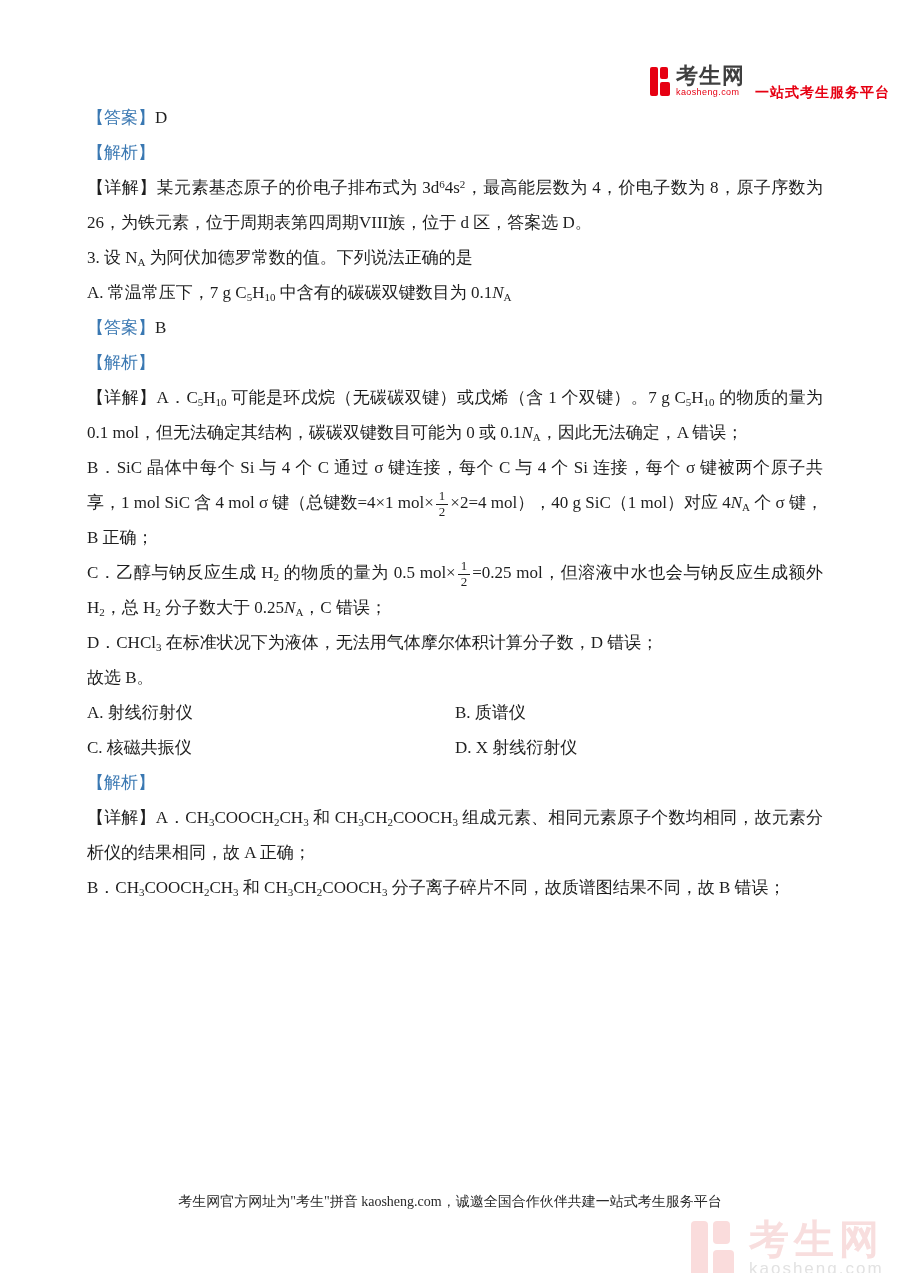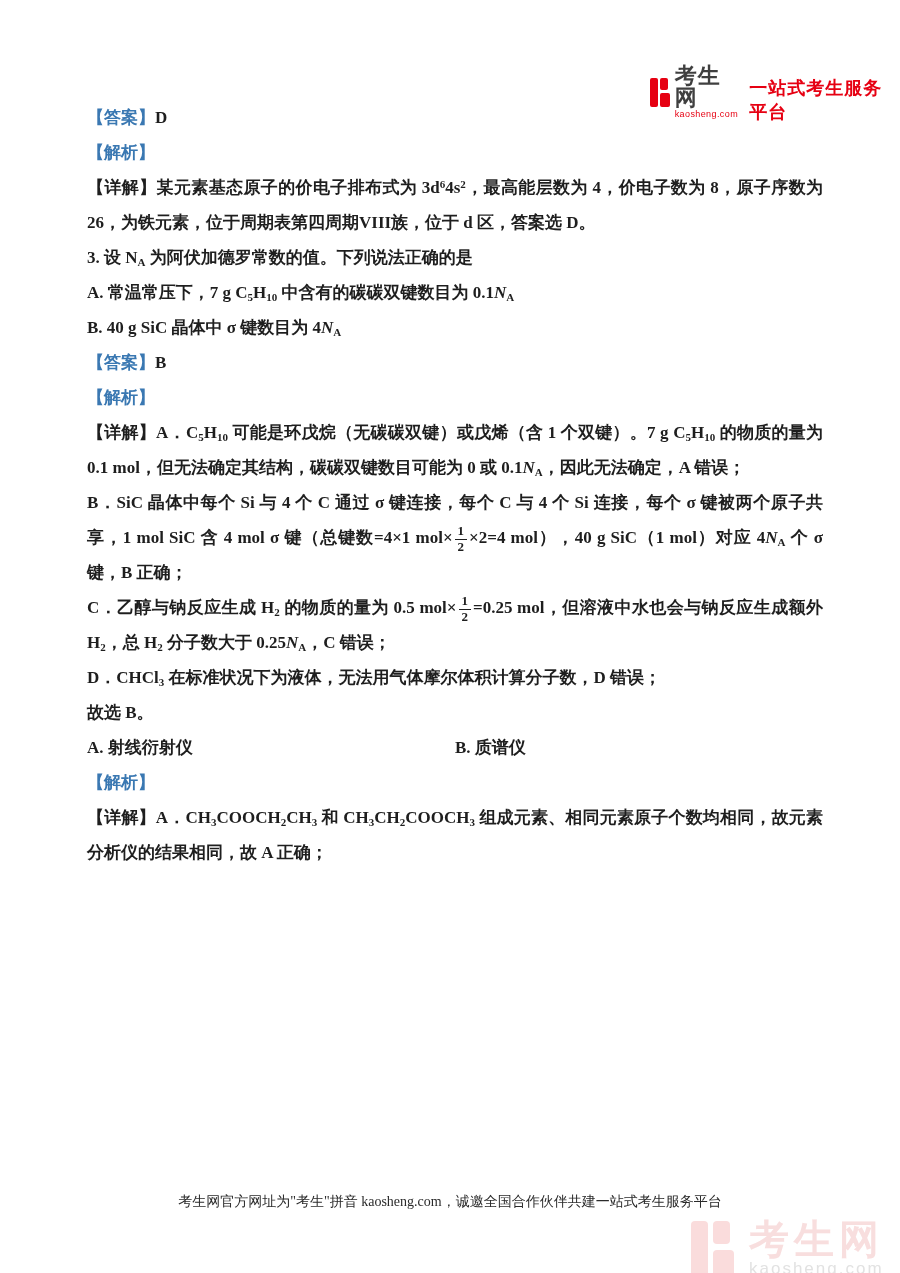--- a/index.html
+++ b/index.html
@@ -11,24 +11,24 @@
 
   
   .site-header{position:absolute;left:650px;top:60px;display:flex;align-items:center;}
   .logo{display:flex;align-items:center;}
   .logo-icon{position:relative;width:21px;height:33px;margin-right:5px;}
   .logo-icon .bar{position:absolute;left:0;top:2px;width:8px;height:29px;background:#e60012;border-radius:2px;}
   .logo-icon .sq1{position:absolute;left:10px;top:2px;width:8px;height:12px;background:#e60012;border-radius:2px;}
   .logo-icon .sq2{position:absolute;left:10px;top:17px;width:10px;height:14px;background:#e60012;border-radius:2px;}
   .logo-text .brand{font-family:"Liberation Sans",sans-serif;font-weight:700;font-size:22px;line-height:22px;color:#3f3f3f;letter-spacing:1px;}
   .logo-text .domain{font-family:"Liberation Sans",sans-serif;font-size:9px;line-height:10px;color:#e60012;letter-spacing:.4px;}
-  .slogan{font-family:"Liberation Sans",sans-serif;font-weight:700;font-size:18px;color:#e60012;margin-left:10px;margin-top:16px;letter-spacing:1px;}
+  .slogan{font-family:"Liberation Sans",sans-serif;font-weight:700;font-size:14px;color:#e60012;margin-left:10px;margin-top:24px;letter-spacing:1px;}
 
   
-  .content{position:absolute;left:87px;top:100px;width:736px;font-weight:bold;}
+  .content{position:absolute;left:87px;top:100px;width:736px;}
   .para{font-size:17px;line-height:35px;text-align:justify;}
   .blue-label{color:#3a78b2;}
   .para sub,.para sup{font-size:11px;line-height:0;font-family:inherit;}
   .para sub{vertical-align:-0.25em;}
   .para sup{vertical-align:0.5em;}
   .para i{font-style:italic;}
   .frac{display:inline-block;vertical-align:middle;text-align:center;font-size:13px;line-height:1.15;margin:0 2px;}
   .frac .num{display:block;border-bottom:1px solid #1e1e1e;padding:0 3px;}
   .frac .den{display:block;}
   .options-row{display:flex;}
@@ -64,34 +64,38 @@
   </div>
   <div class="slogan">一站式考生服务平台</div>
 </header>
 
 <main class="content">
     <div class="para"><span class="blue-label">【答案】</span>D</div>
     <div class="para"><span class="blue-label">【解析】</span></div>
     <div class="para">【详解】某元素基态原子的价电子排布式为 3d<sup>6</sup>4s<sup>2</sup>，最高能层数为 4，价电子数为 8，原子序数为 26，为铁元素，位于周期表第四周期VIII族，位于 d 区，答案选 D。</div>
     <div class="para">3. 设 N<sub>A</sub> 为阿伏加德罗常数的值。下列说法正确的是</div>
     <div class="para">A. 常温常压下，7 g C<sub>5</sub>H<sub>10</sub> 中含有的碳碳双键数目为 0.1<i>N</i><sub>A</sub></div>
-    <div class="para">B. 40 g SiC 晶体中 σ 键数目为 4<i>N</i><sub>A</sub></div>
     <div class="para"><span class="blue-label">【答案】</span>B</div>
     <div class="para"><span class="blue-label">【解析】</span></div>
     <div class="para">【详解】A．C<sub>5</sub>H<sub>10</sub> 可能是环戊烷（无碳碳双键）或戊烯（含 1 个双键）。7 g C<sub>5</sub>H<sub>10</sub> 的物质的量为 0.1 mol，但无法确定其结构，碳碳双键数目可能为 0 或 0.1<i>N</i><sub>A</sub>，因此无法确定，A 错误；</div>
     <div class="para">B．SiC 晶体中每个 Si 与 4 个 C 通过 σ 键连接，每个 C 与 4 个 Si 连接，每个 σ 键被两个原子共享，1 mol SiC 含 4 mol σ 键（总键数=4×1 mol×<span class="frac"><span class="num">1</span><span class="den">2</span></span>×2=4 mol），40 g SiC（1 mol）对应 4<i>N</i><sub>A</sub> 个 σ 键，B 正确；</div>
     <div class="para">C．乙醇与钠反应生成 H<sub>2</sub> 的物质的量为 0.5 mol×<span class="frac"><span class="num">1</span><span class="den">2</span></span>=0.25 mol，但溶液中水也会与钠反应生成额外 H<sub>2</sub>，总 H<sub>2</sub> 分子数大于 0.25<i>N</i><sub>A</sub>，C 错误；</div>
     <div class="para">D．CHCl<sub>3</sub> 在标准状况下为液体，无法用气体摩尔体积计算分子数，D 错误；</div>
     <div class="para">故选 B。</div>
     <div class="para options-row">
       <div class="opt-cell">A. 射线衍射仪</div>
       <div class="opt-cell">B. 质谱仪</div>
     </div>
+    <div class="para options-row">
+      <div class="opt-cell">C. 核磁共振仪</div>
+      <div class="opt-cell">D. X 射线衍射仪</div>
+    </div>
     <div class="para"><span class="blue-label">【解析】</span></div>
     <div class="para">【详解】A．CH<sub>3</sub>COOCH<sub>2</sub>CH<sub>3</sub> 和 CH<sub>3</sub>CH<sub>2</sub>COOCH<sub>3</sub> 组成元素、相同元素原子个数均相同，故元素分析仪的结果相同，故 A 正确；</div>
+    <div class="para">B．CH<sub>3</sub>COOCH<sub>2</sub>CH<sub>3</sub> 和 CH<sub>3</sub>CH<sub>2</sub>COOCH<sub>3</sub> 分子离子碎片不同，故质谱图结果不同，故 B 错误；</div>
   </main>
 
 <footer class="page-footer">考生网官方网址为"考生"拼音 kaosheng.com，诚邀全国合作伙伴共建一站式考生服务平台</footer>
 
 <div class="watermark">
   <div class="wm-icon">
     <div class="bar"></div>
       <div class="sq1"></div>
       <div class="sq2"></div>
   </div>

